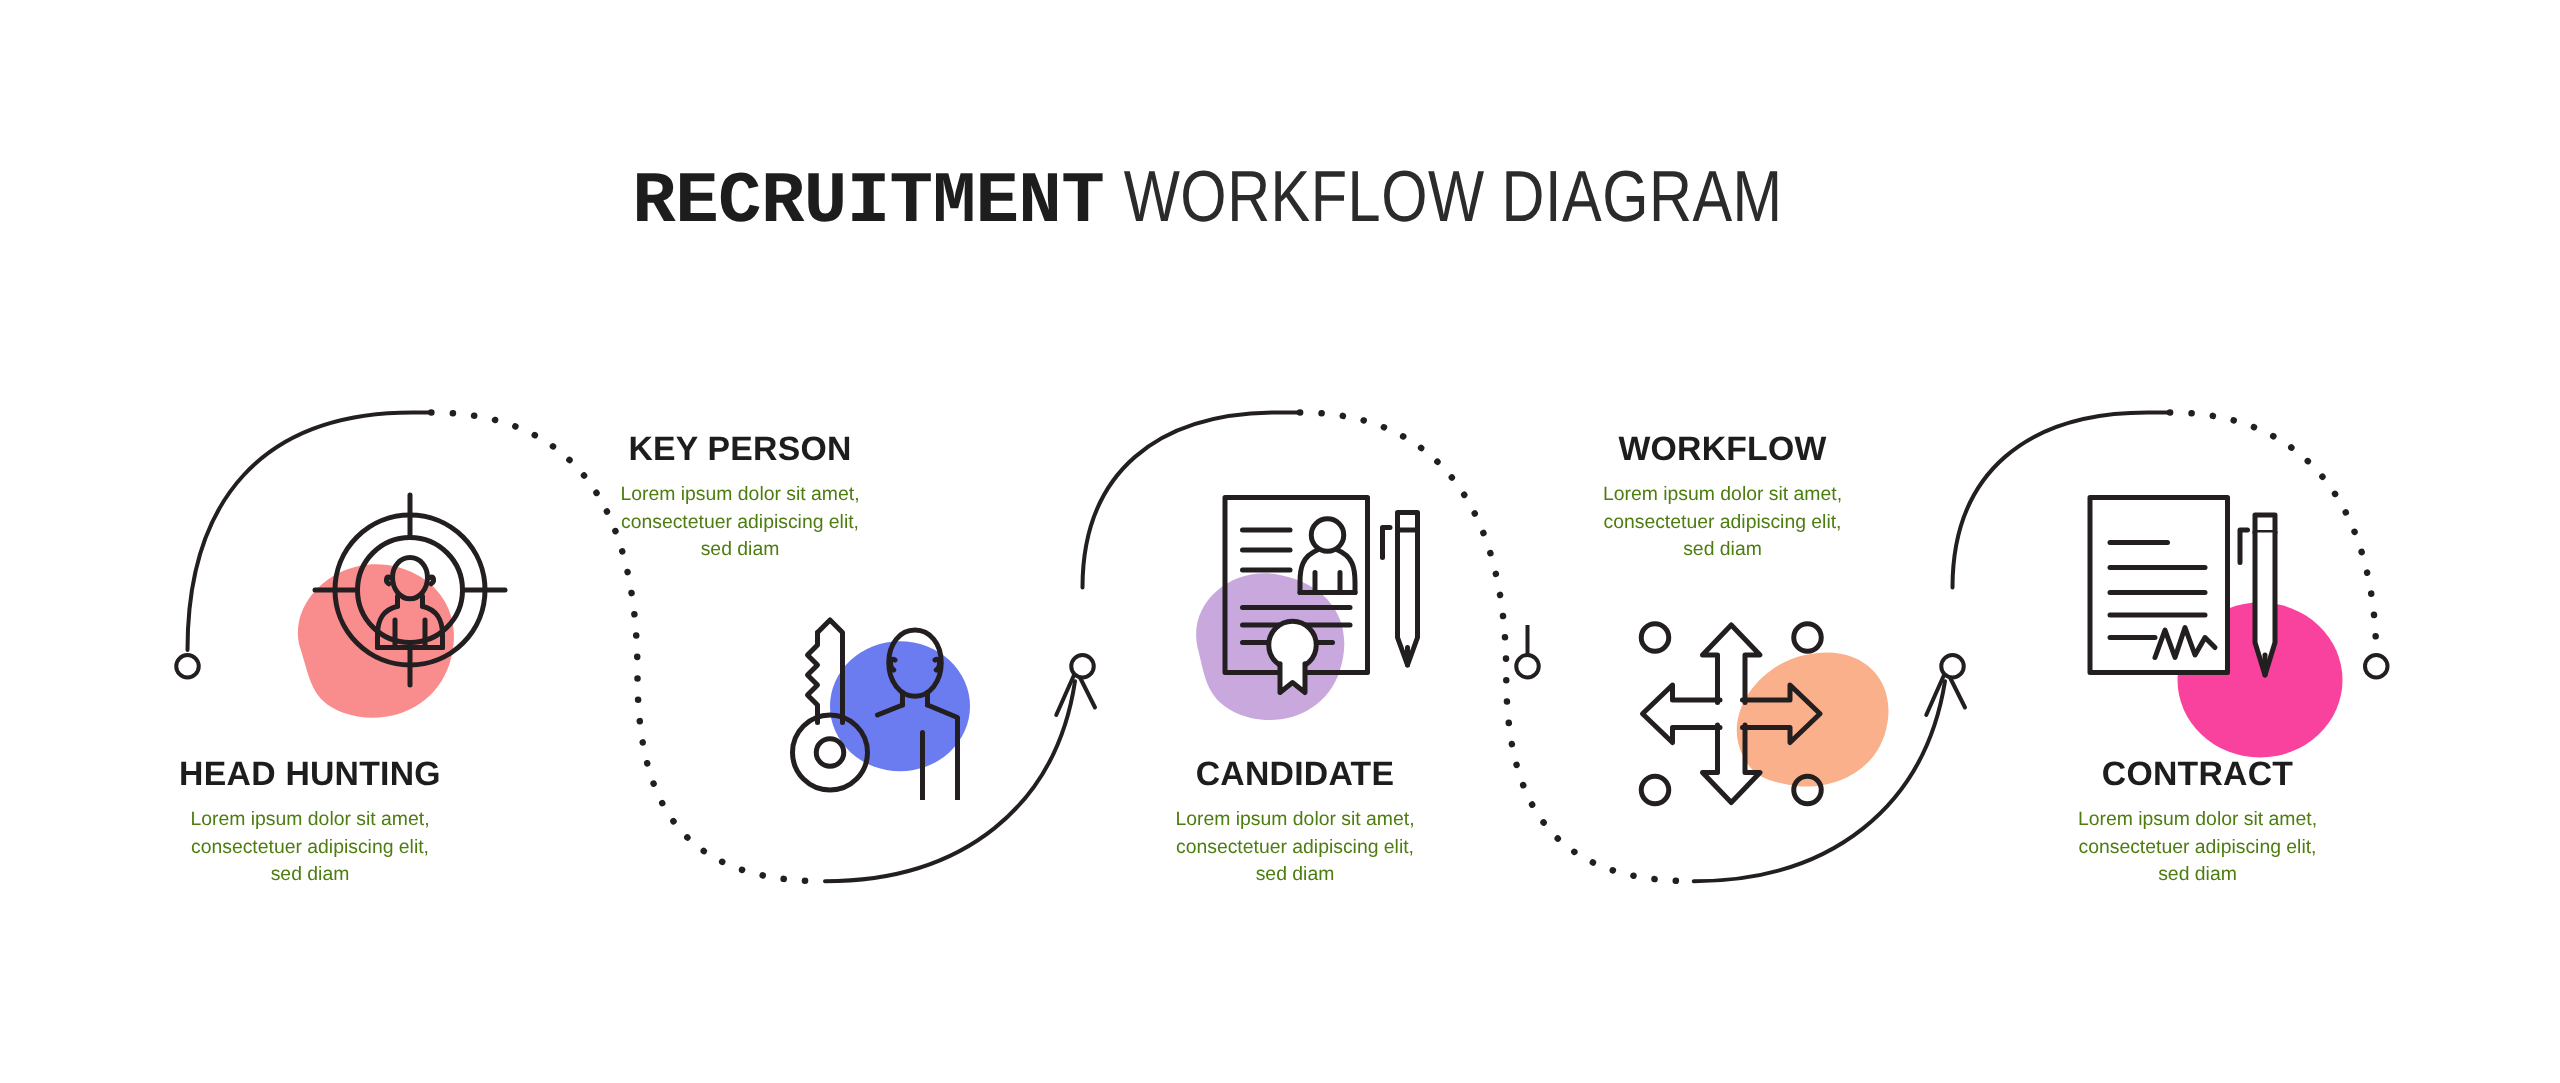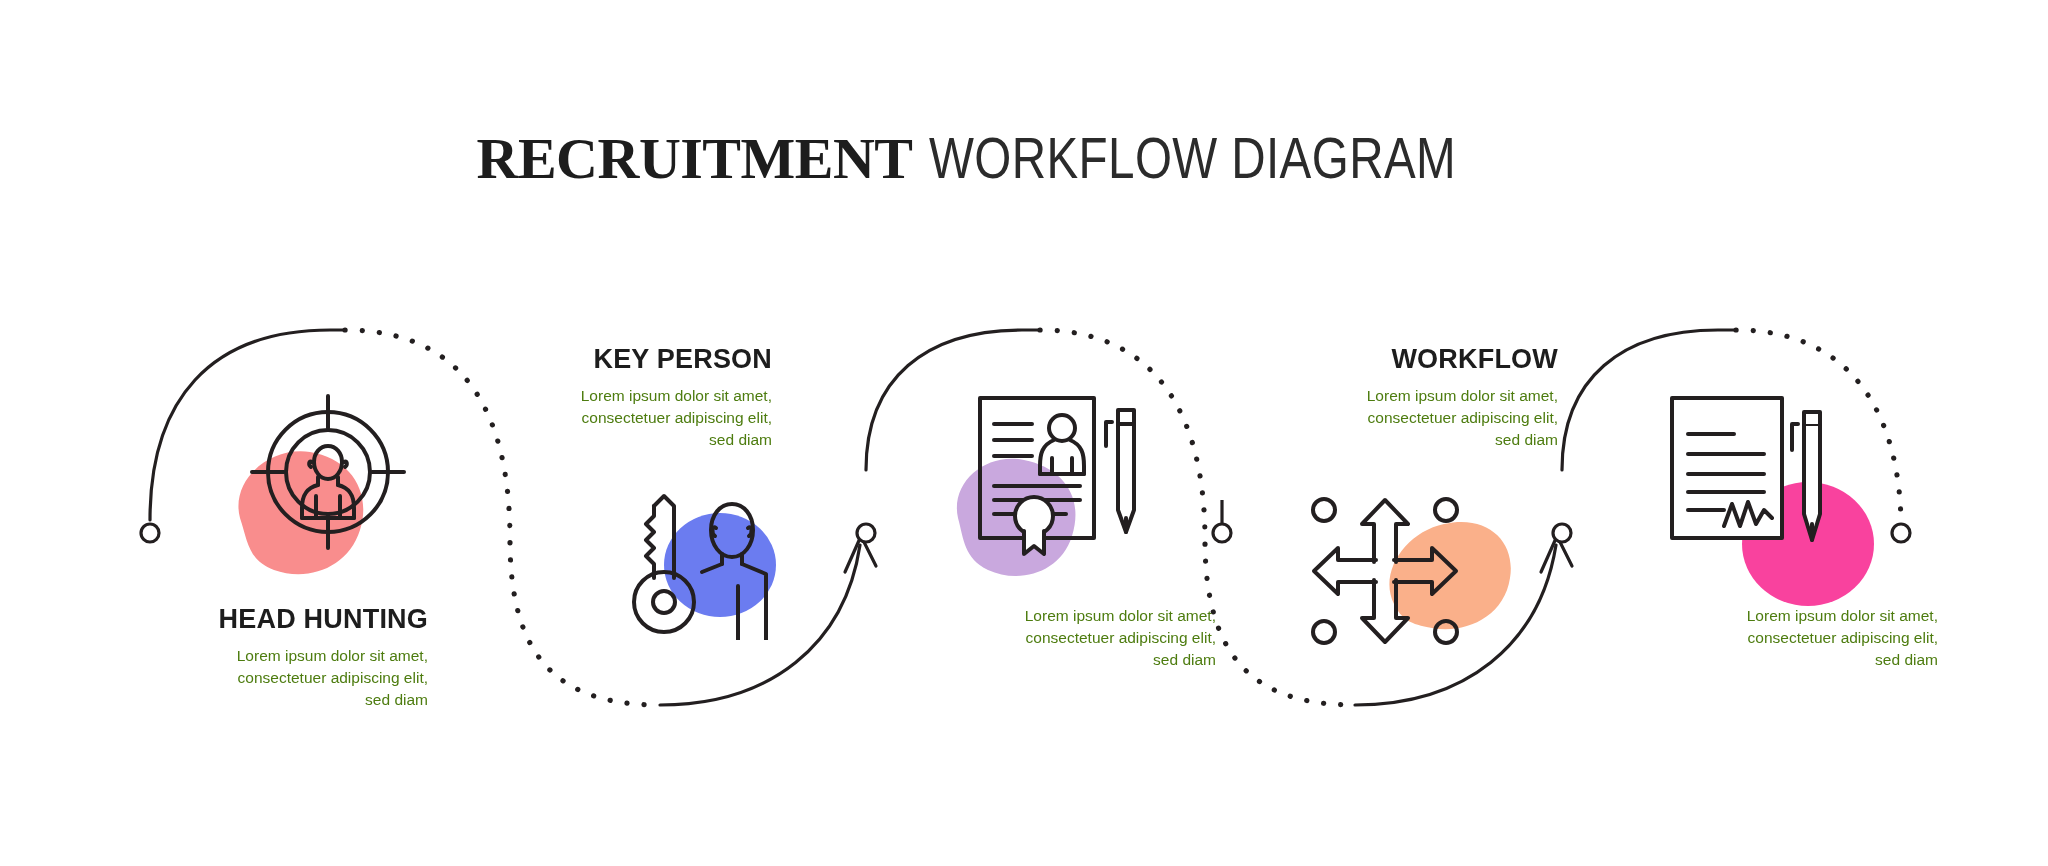--- a/index.html
+++ b/index.html
@@ -1,31 +1,31 @@
 <!DOCTYPE html>
 <html><head>
 <meta charset="utf-8">
 <style>
   html,body{margin:0;padding:0;background:#ffffff;}
   body{width:2048px;height:866px;font-family:"Liberation Sans",sans-serif;overflow:hidden;}
   #stage{position:relative;width:2048px;height:866px;background:#fff;}
 
   
   #title-wrap{position:absolute;left:0;top:124px;width:2048px;text-align:center;white-space:nowrap;}
-  .t-bold{font-family:Liberation Serif, serif;font-weight:bold;font-size:58px;letter-spacing:-0.5px;color:#1d1d1d;}
+  .t-bold{font-family:Liberation Mono, monospace;font-weight:bold;font-size:58px;letter-spacing:-0.5px;color:#1d1d1d;}
   .t-light{font-family:"Liberation Sans",sans-serif;font-weight:normal;font-size:58px;letter-spacing:0.5px;color:#2b2b2b;
            transform:scaleX(0.82);display:inline-block;transform-origin:left center;}
 
   
   #connectors{position:absolute;left:0;top:0;width:2048px;height:866px;}
   .blob{position:absolute;}
   .icon-svg{position:absolute;}
 
   
-  .step-text{position:absolute;text-align:right;width:360px;}
+  .step-text{position:absolute;text-align:center;width:360px;}
   .step-title{font-family:"Liberation Sans",sans-serif;font-weight:bold;font-size:27px;letter-spacing:0.2px;
               color:#1d1d1d;margin:0 0 12px 0;line-height:1.05;}
   .step-desc{font-family:"Liberation Sans",sans-serif;font-weight:normal;font-size:15.5px;color:#4d7c0f;
              line-height:1.42;margin:0;}
 </style>
 </head>
 <body>
 
 <div id="stage">
 
@@ -192,31 +192,33 @@
   </div>
 
   <div class="step-text" style="left:412px;top:345px;">
     <p class="step-title">KEY PERSON</p>
     <p class="step-desc" style="white-space: pre-line;">Lorem ipsum dolor sit amet,
 consectetuer adipiscing elit,
 sed diam</p>
   </div>
 
   <div class="step-text" style="left:856px;top:605px;">
+    <p class="step-title">CANDIDATE</p>
     <p class="step-desc" style="white-space: pre-line;">Lorem ipsum dolor sit amet,
 consectetuer adipiscing elit,
 sed diam</p>
   </div>
 
   <div class="step-text" style="left:1198px;top:345px;">
     <p class="step-title">WORKFLOW</p>
     <p class="step-desc" style="white-space: pre-line;">Lorem ipsum dolor sit amet,
 consectetuer adipiscing elit,
 sed diam</p>
   </div>
 
   <div class="step-text" style="left:1578px;top:605px;">
+    <p class="step-title">CONTRACT</p>
     <p class="step-desc" style="white-space: pre-line;">Lorem ipsum dolor sit amet,
 consectetuer adipiscing elit,
 sed diam</p>
   </div>
 
 </div>
 
 </body></html>

